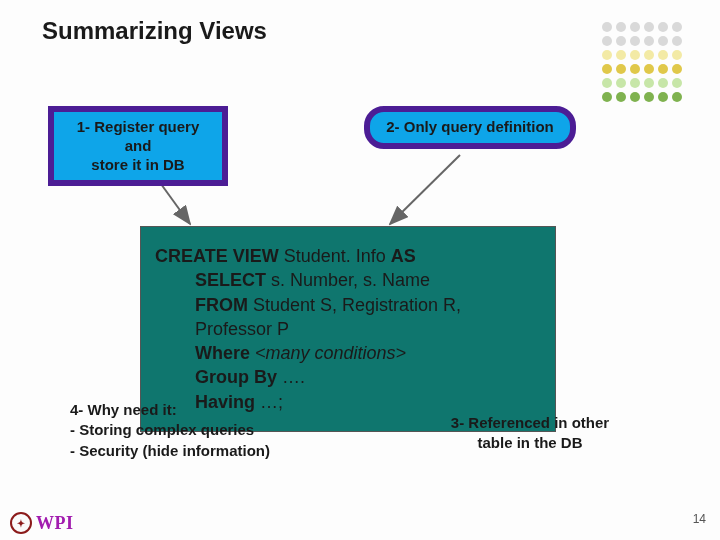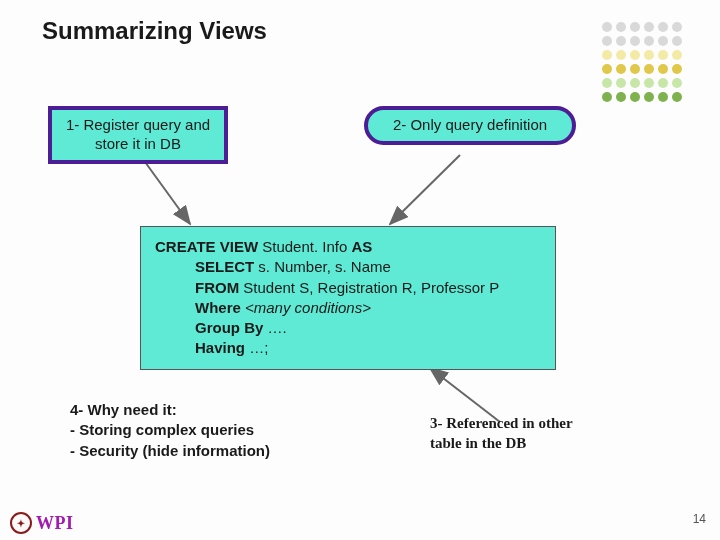--- a/index.html
+++ b/index.html
@@ -27,40 +27,40 @@
     gap: 2px;
   }
   .dot-grid .d { width: 10px; height: 10px; border-radius: 50%; }
   .c-grey  { background: #d9d9d9; }
   .c-lyell { background: #f3eaa5; }
   .c-yell  { background: #e0c84a; }
   .c-lgrn  { background: #c7e6a8; }
   .c-grn   { background: #7fb24f; }
   .note-box {
     position: absolute;
-    background: #5eead4;
-    border: 4px solid #4c1d95;
+    background: #0ea5e9;
+    border: 6px solid #4c1d95;
     padding: 6px 10px;
     font-size: 15px;
-    font-weight: normal;
+    font-weight: bold;
     text-align: center;
     line-height: 1.25;
   }
   .note-plain {
     position: absolute;
     font-size: 15px;
     font-weight: bold;
     line-height: 1.35;
   }
   .sql-block {
     position: absolute;
-    background: #5eead4;
+    background: #0f766e;
     border: 1px solid #555;
-    padding: 10px 14px;
-    font-size: 15px;
+    padding: 17px 14px;
+    font-size: 18px;
     line-height: 1.35;
   }
   .sql-block .kw { font-weight: bold; }
   .sql-block .cond { font-style: italic; }
   .sql-indent { margin-left: 40px; }
   .page-num {
     position: absolute;
     bottom: 14px;
     right: 14px;
     font-size: 12px;
@@ -175,21 +175,21 @@
     <span class="kw">Having </span><span>…;</span>
   </div>
 </div>
 
 <div class="note-plain" style="top:400px; left:70px;">
   <div>4- Why need it:</div>
   <div>- Storing complex queries</div>
   <div>- Security (hide information)</div>
 </div>
 
-<div class="note-plain" style="top:413px; left:430px; text-align:left; width:200px;font-family:Liberation Serif, serif;">
+<div class="note-plain" style="top:413px; left:430px; text-align:center; width:200px;">
   <div>3- Referenced in other</div>
   <div>table in the DB</div>
 </div>
 
 <div class="page-num">14</div>
 
 <div class="logo">
   <div class="logo-seal">✦</div>
   <div class="logo-text">WPI</div>
 </div>

